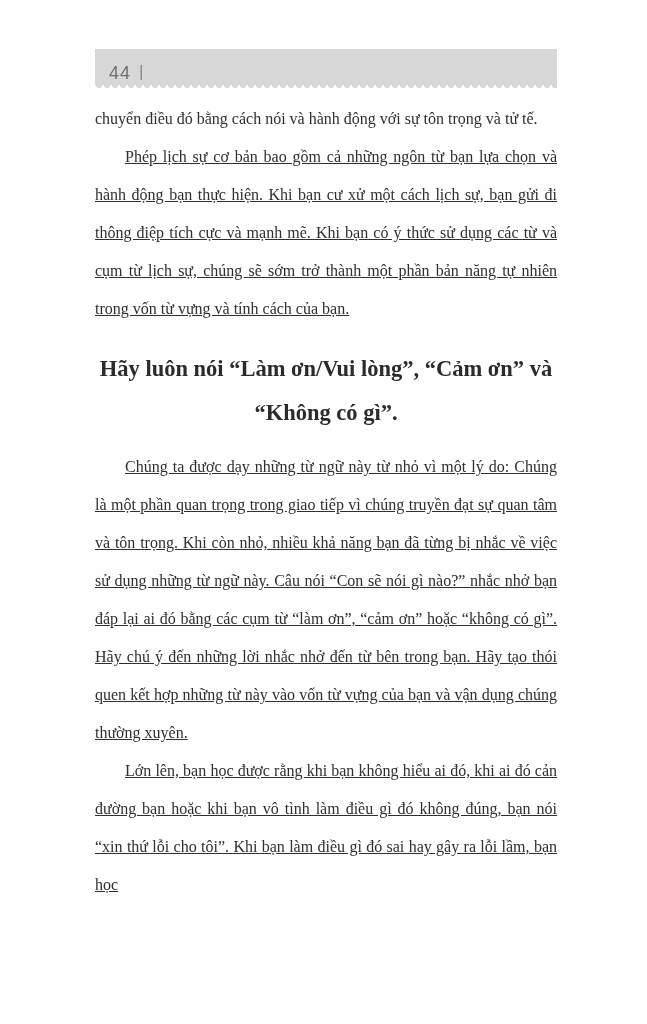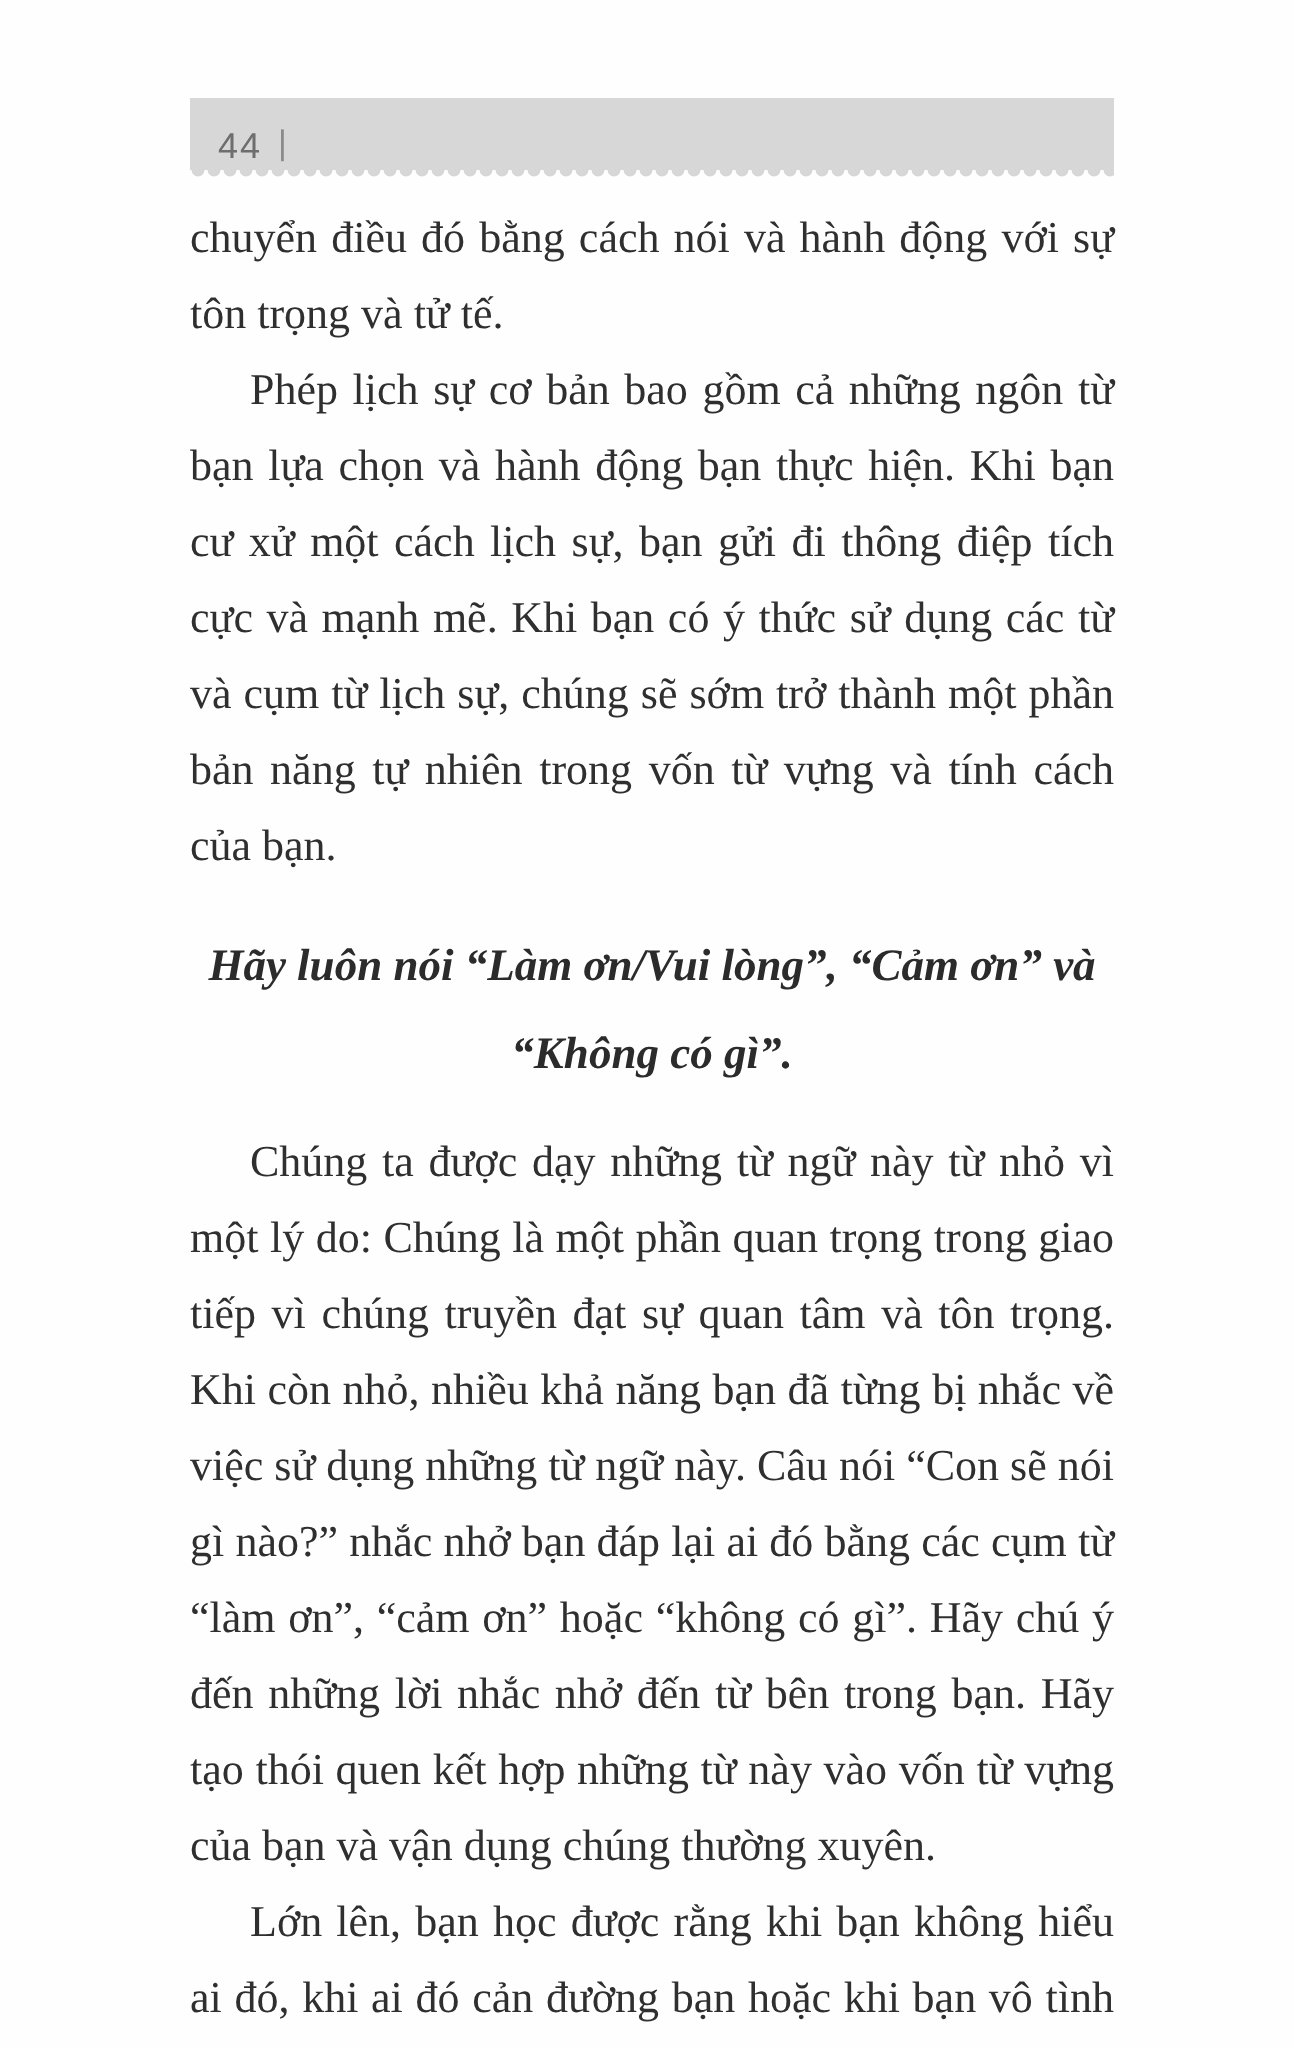--- a/index.html
+++ b/index.html
@@ -68,34 +68,34 @@
   
   .content {
     position: absolute;
     left: 95px;
     top: 100px;
     width: 462px;
     color: #2f2f2f;
   }
   .body-paragraph {
     margin: 0;
-    font-size: 22px;
+    font-size: 16px;
     line-height: 38px;
     text-align: justify;
     text-justify: inter-word;
   }
   .body-paragraph.indented {
     text-indent: 30px;
+    text-decoration: underline;
   }
   .section-heading {
     margin: 19px 0 13px 0;
     font-size: 22.5px;
     line-height: 44px;
     font-weight: bold;
-    font-style: italic;
     text-align: center;
     color: #2b2b2b;
   }
 </style>
 </head>
 <body>
 
 <div class="page">
 
   <div class="header-bar">

